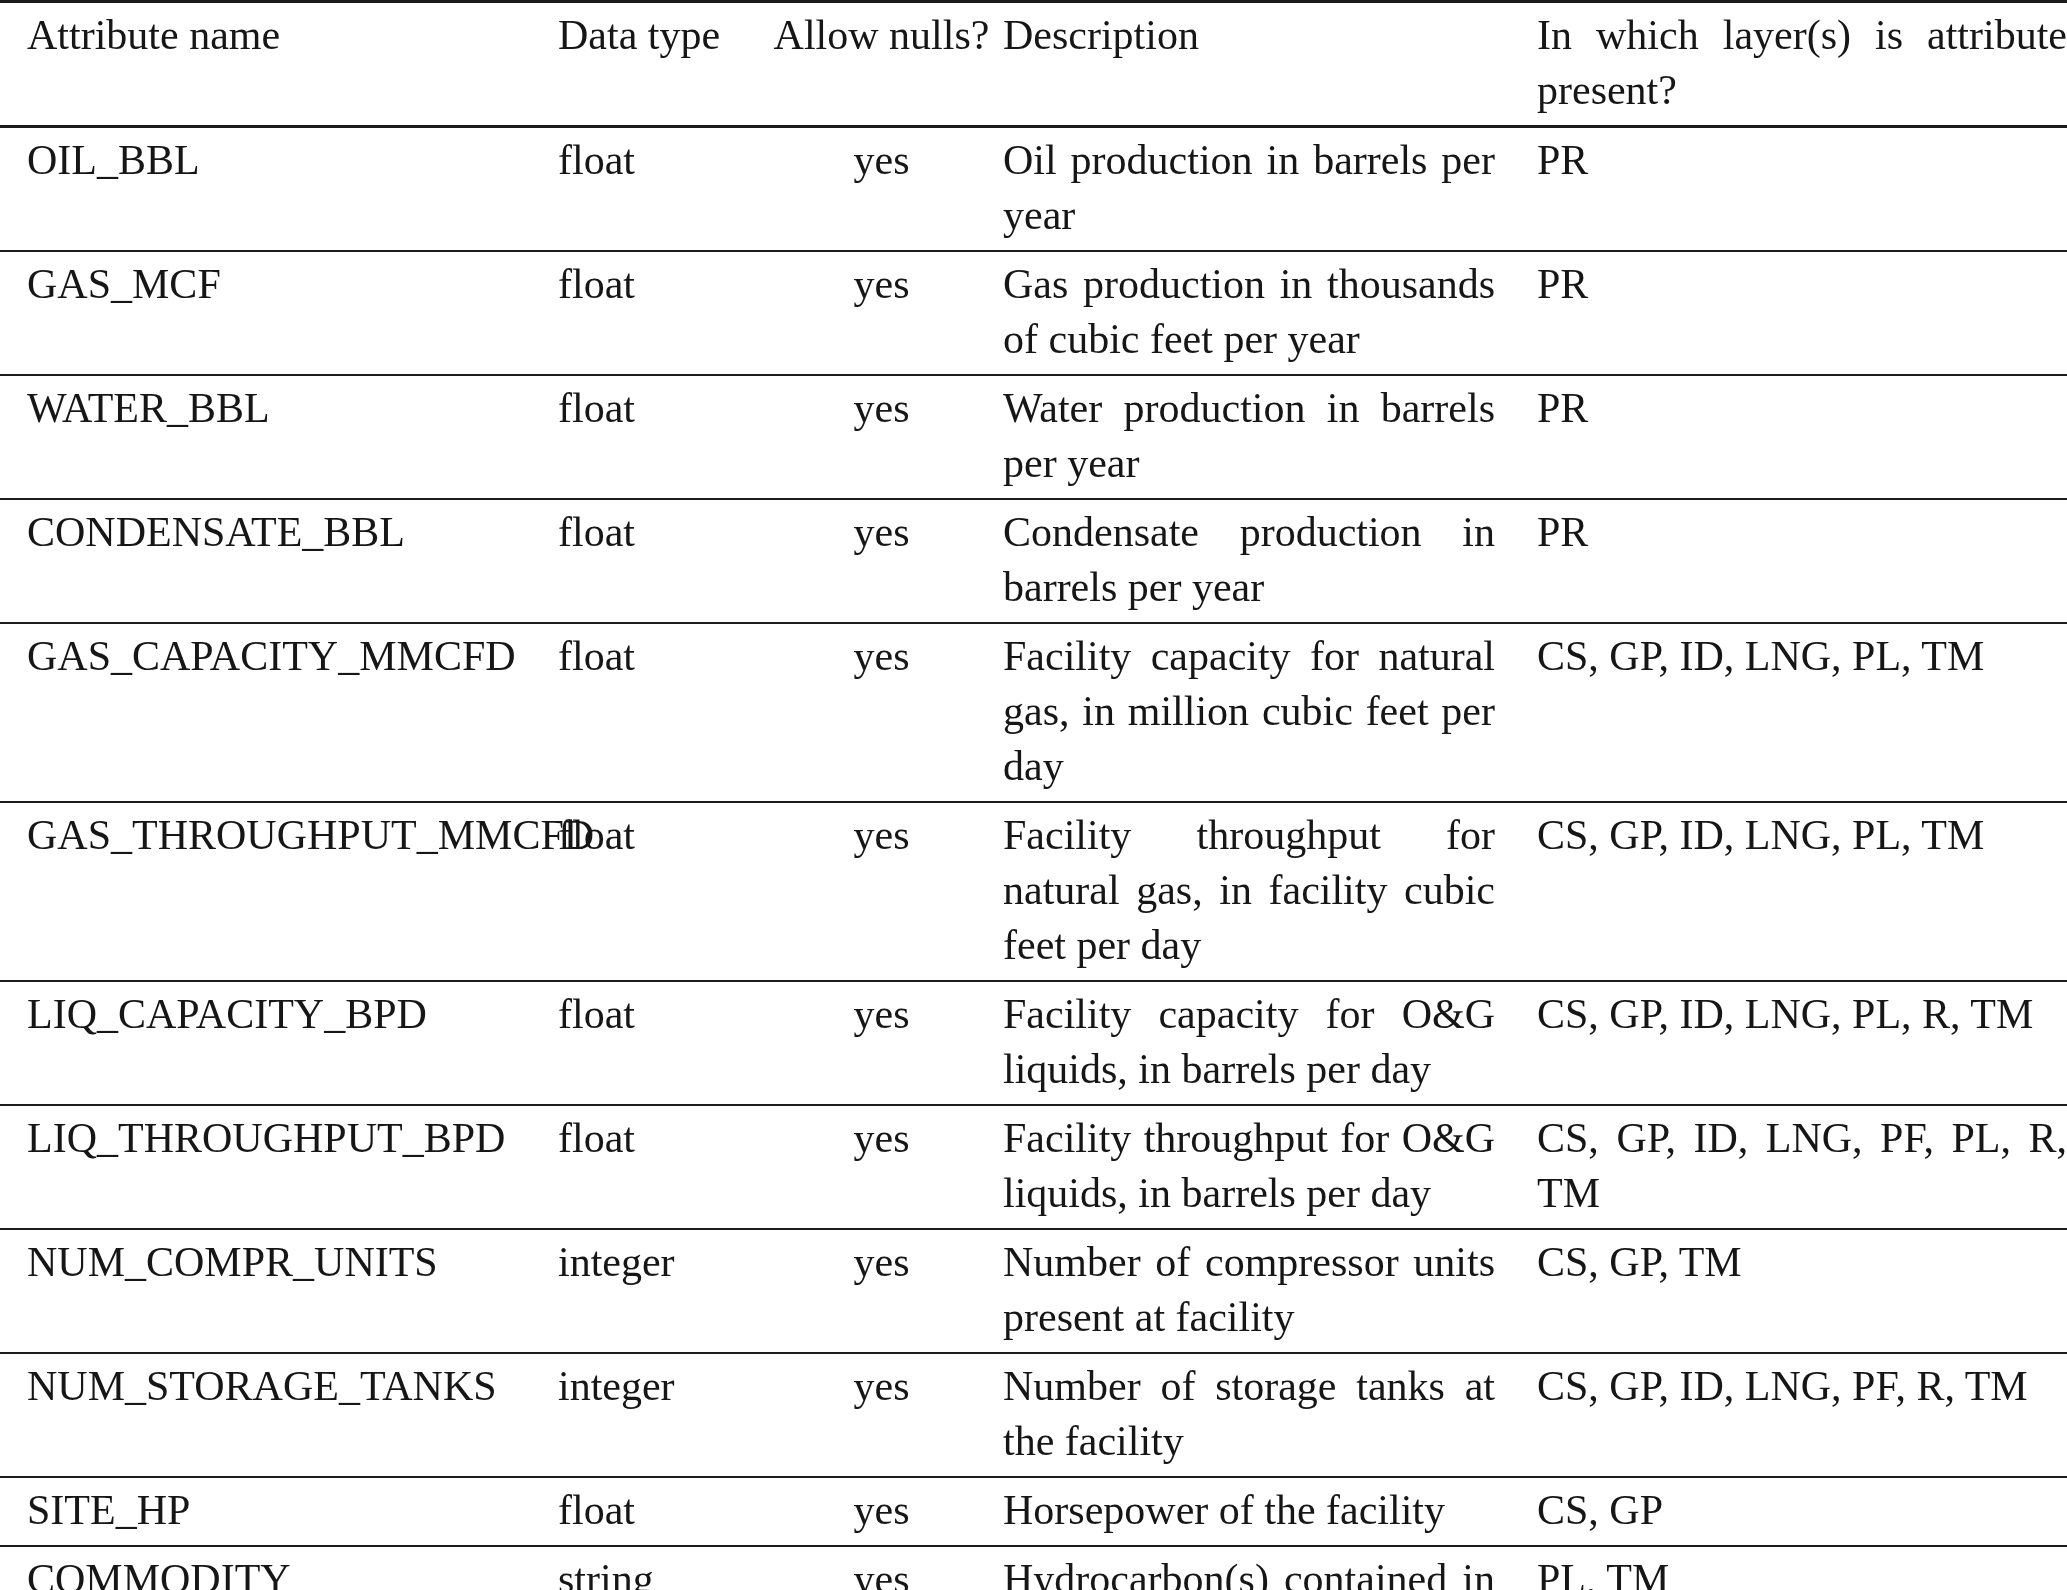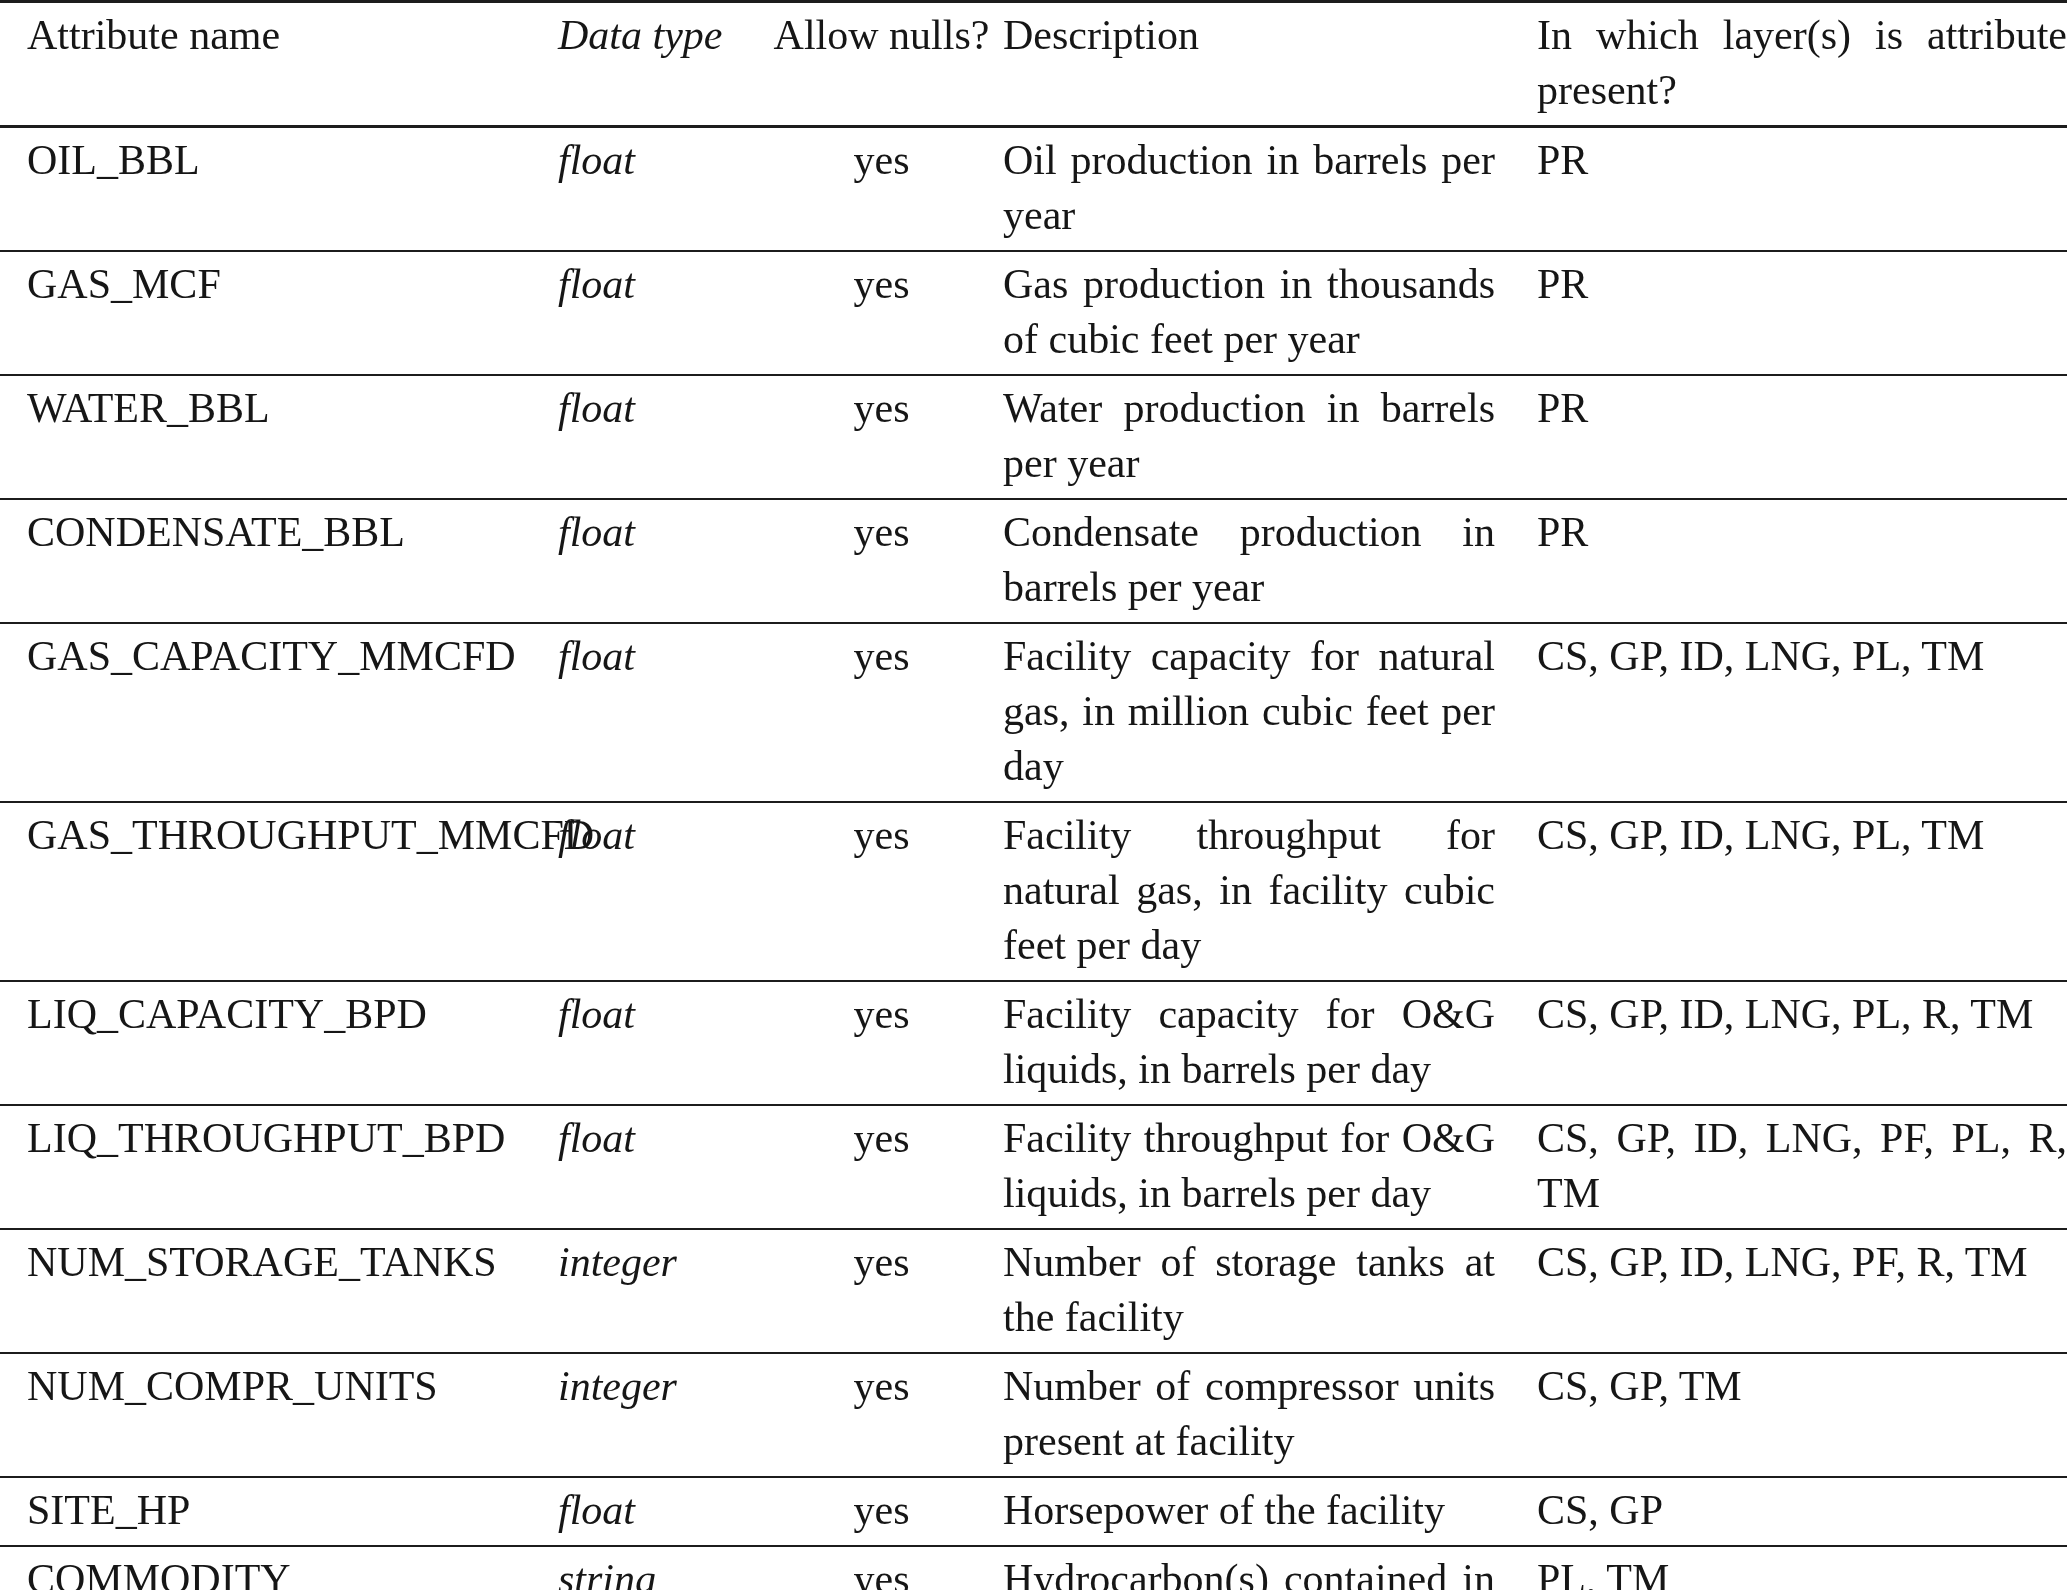--- a/index.html
+++ b/index.html
@@ -33,21 +33,21 @@
   tbody tr:last-child { border-bottom: none; }
 
   
   col.w1 { width: 558px; }
   col.w2 { width: 202px; }
   col.w3 { width: 243px; }
   col.w4 { width: 534px; }
   col.w5 { width: 530px; }
 
   .c1 { padding-left: 27px; text-align: left; margin-left: 44px; }
-  .c2 { text-align: left; font-style: italic; }
+  .c2 { text-align: left; }
   .c3 { text-align: center; }
   .c4 { text-align: justify; padding-right: 42px; }
   .c5 { text-align: justify; }
 </style>
 </head>
 <body>
 
 <table class="attr-table">
   <colgroup>
     <col class="w1">
@@ -124,33 +124,33 @@
 
   <tr>
     <td class="c1">LIQ_THROUGHPUT_BPD</td>
     <td class="c2">float</td>
     <td class="c3">yes</td>
     <td class="c4">Facility throughput for O&amp;G liquids, in barrels per day</td>
     <td class="c5">CS, GP, ID, LNG, PF, PL, R, TM</td>
   </tr>
 
   <tr>
+    <td class="c1">NUM_COMPR_UNITS</td>
+    <td class="c2">integer</td>
+    <td class="c3">yes</td>
+    <td class="c4">Number of compressor units present at facility</td>
+    <td class="c5">CS, GP, TM</td>
+  </tr>
+
+  <tr>
     <td class="c1">NUM_STORAGE_TANKS</td>
     <td class="c2">integer</td>
     <td class="c3">yes</td>
     <td class="c4">Number of storage tanks at the facility</td>
     <td class="c5">CS, GP, ID, LNG, PF, R, TM</td>
-  </tr>
-
-  <tr>
-    <td class="c1">NUM_COMPR_UNITS</td>
-    <td class="c2">integer</td>
-    <td class="c3">yes</td>
-    <td class="c4">Number of compressor units present at facility</td>
-    <td class="c5">CS, GP, TM</td>
   </tr>
 
   <tr>
     <td class="c1">SITE_HP</td>
     <td class="c2">float</td>
     <td class="c3">yes</td>
     <td class="c4">Horsepower of the facility</td>
     <td class="c5">CS, GP</td>
   </tr>
 

